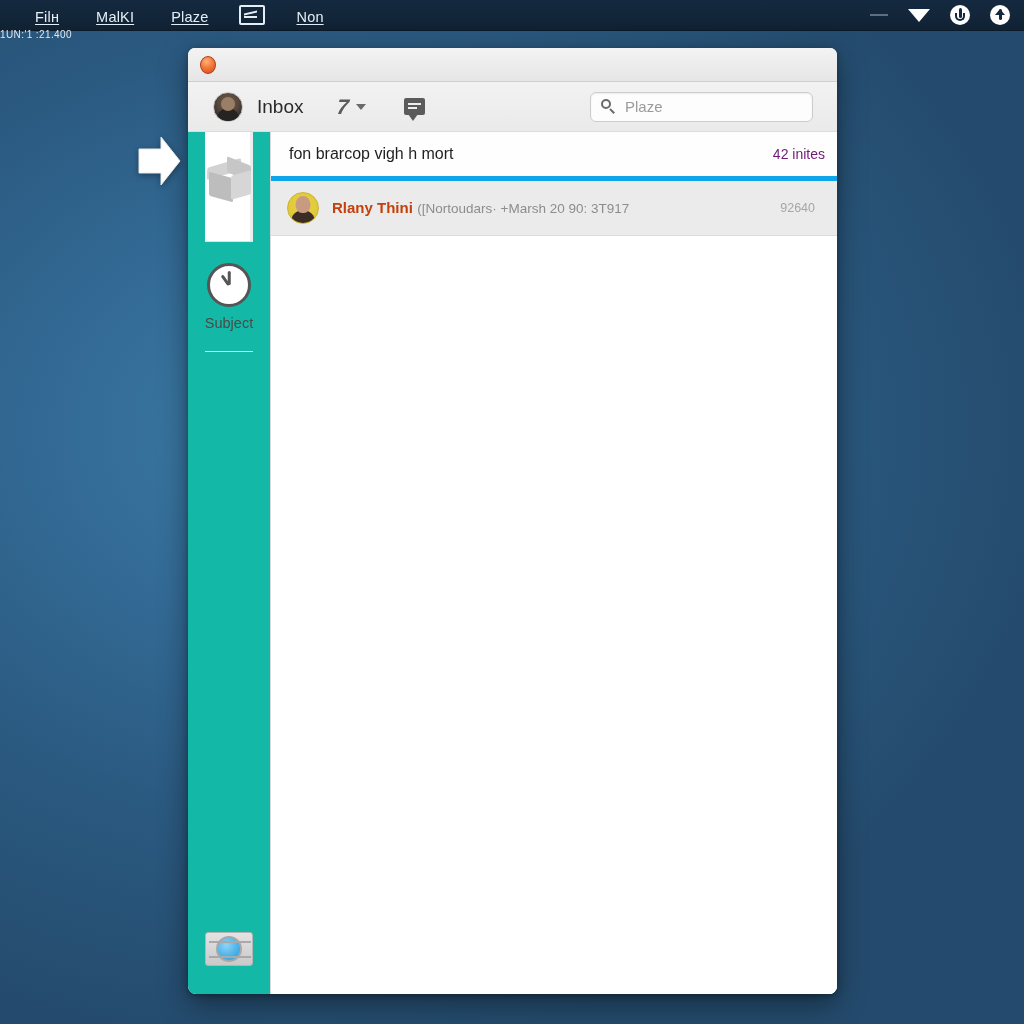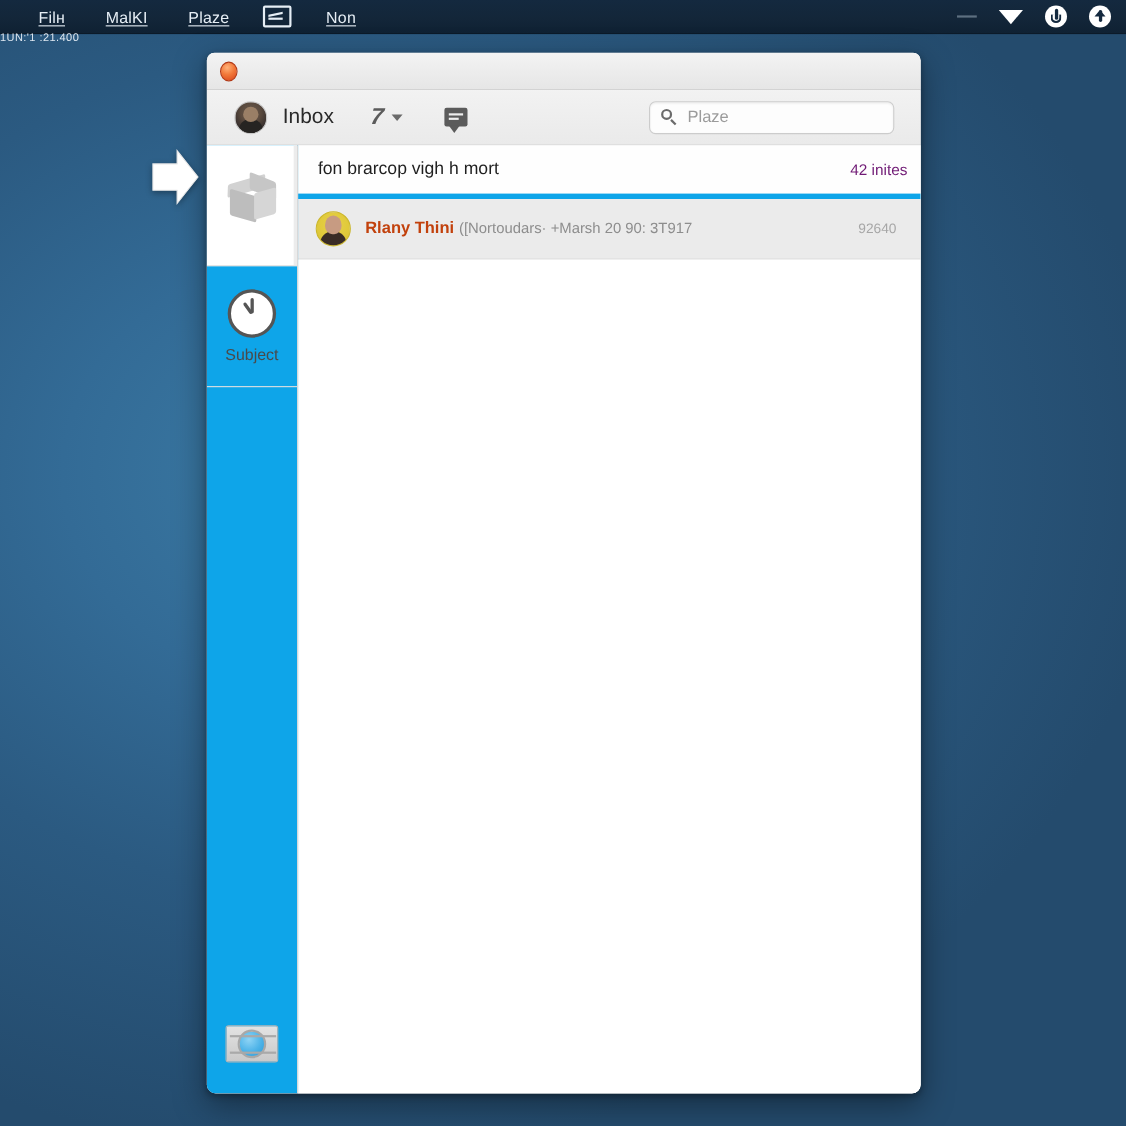--- a/index.html
+++ b/index.html
@@ -316,26 +316,27 @@
   }
 
   
   #body-split {
     flex: 1;
     display: flex;
     min-height: 0;
   }
   #sidebar {
     width: 82px;
-    background: #0ea5e9;
+    background: #14b8a6;
     border-right: 1px solid #d8d8d8;
     display: flex;
     flex-direction: column;
     flex: none;
     position: relative;
+    align-items: center;
   }
   .side-item {
     height: 110px;
     display: flex;
     flex-direction: column;
     align-items: center;
     justify-content: center;
     gap: 8px;
     border-bottom: 1px solid #e2e2e2;
     box-sizing: border-box;

